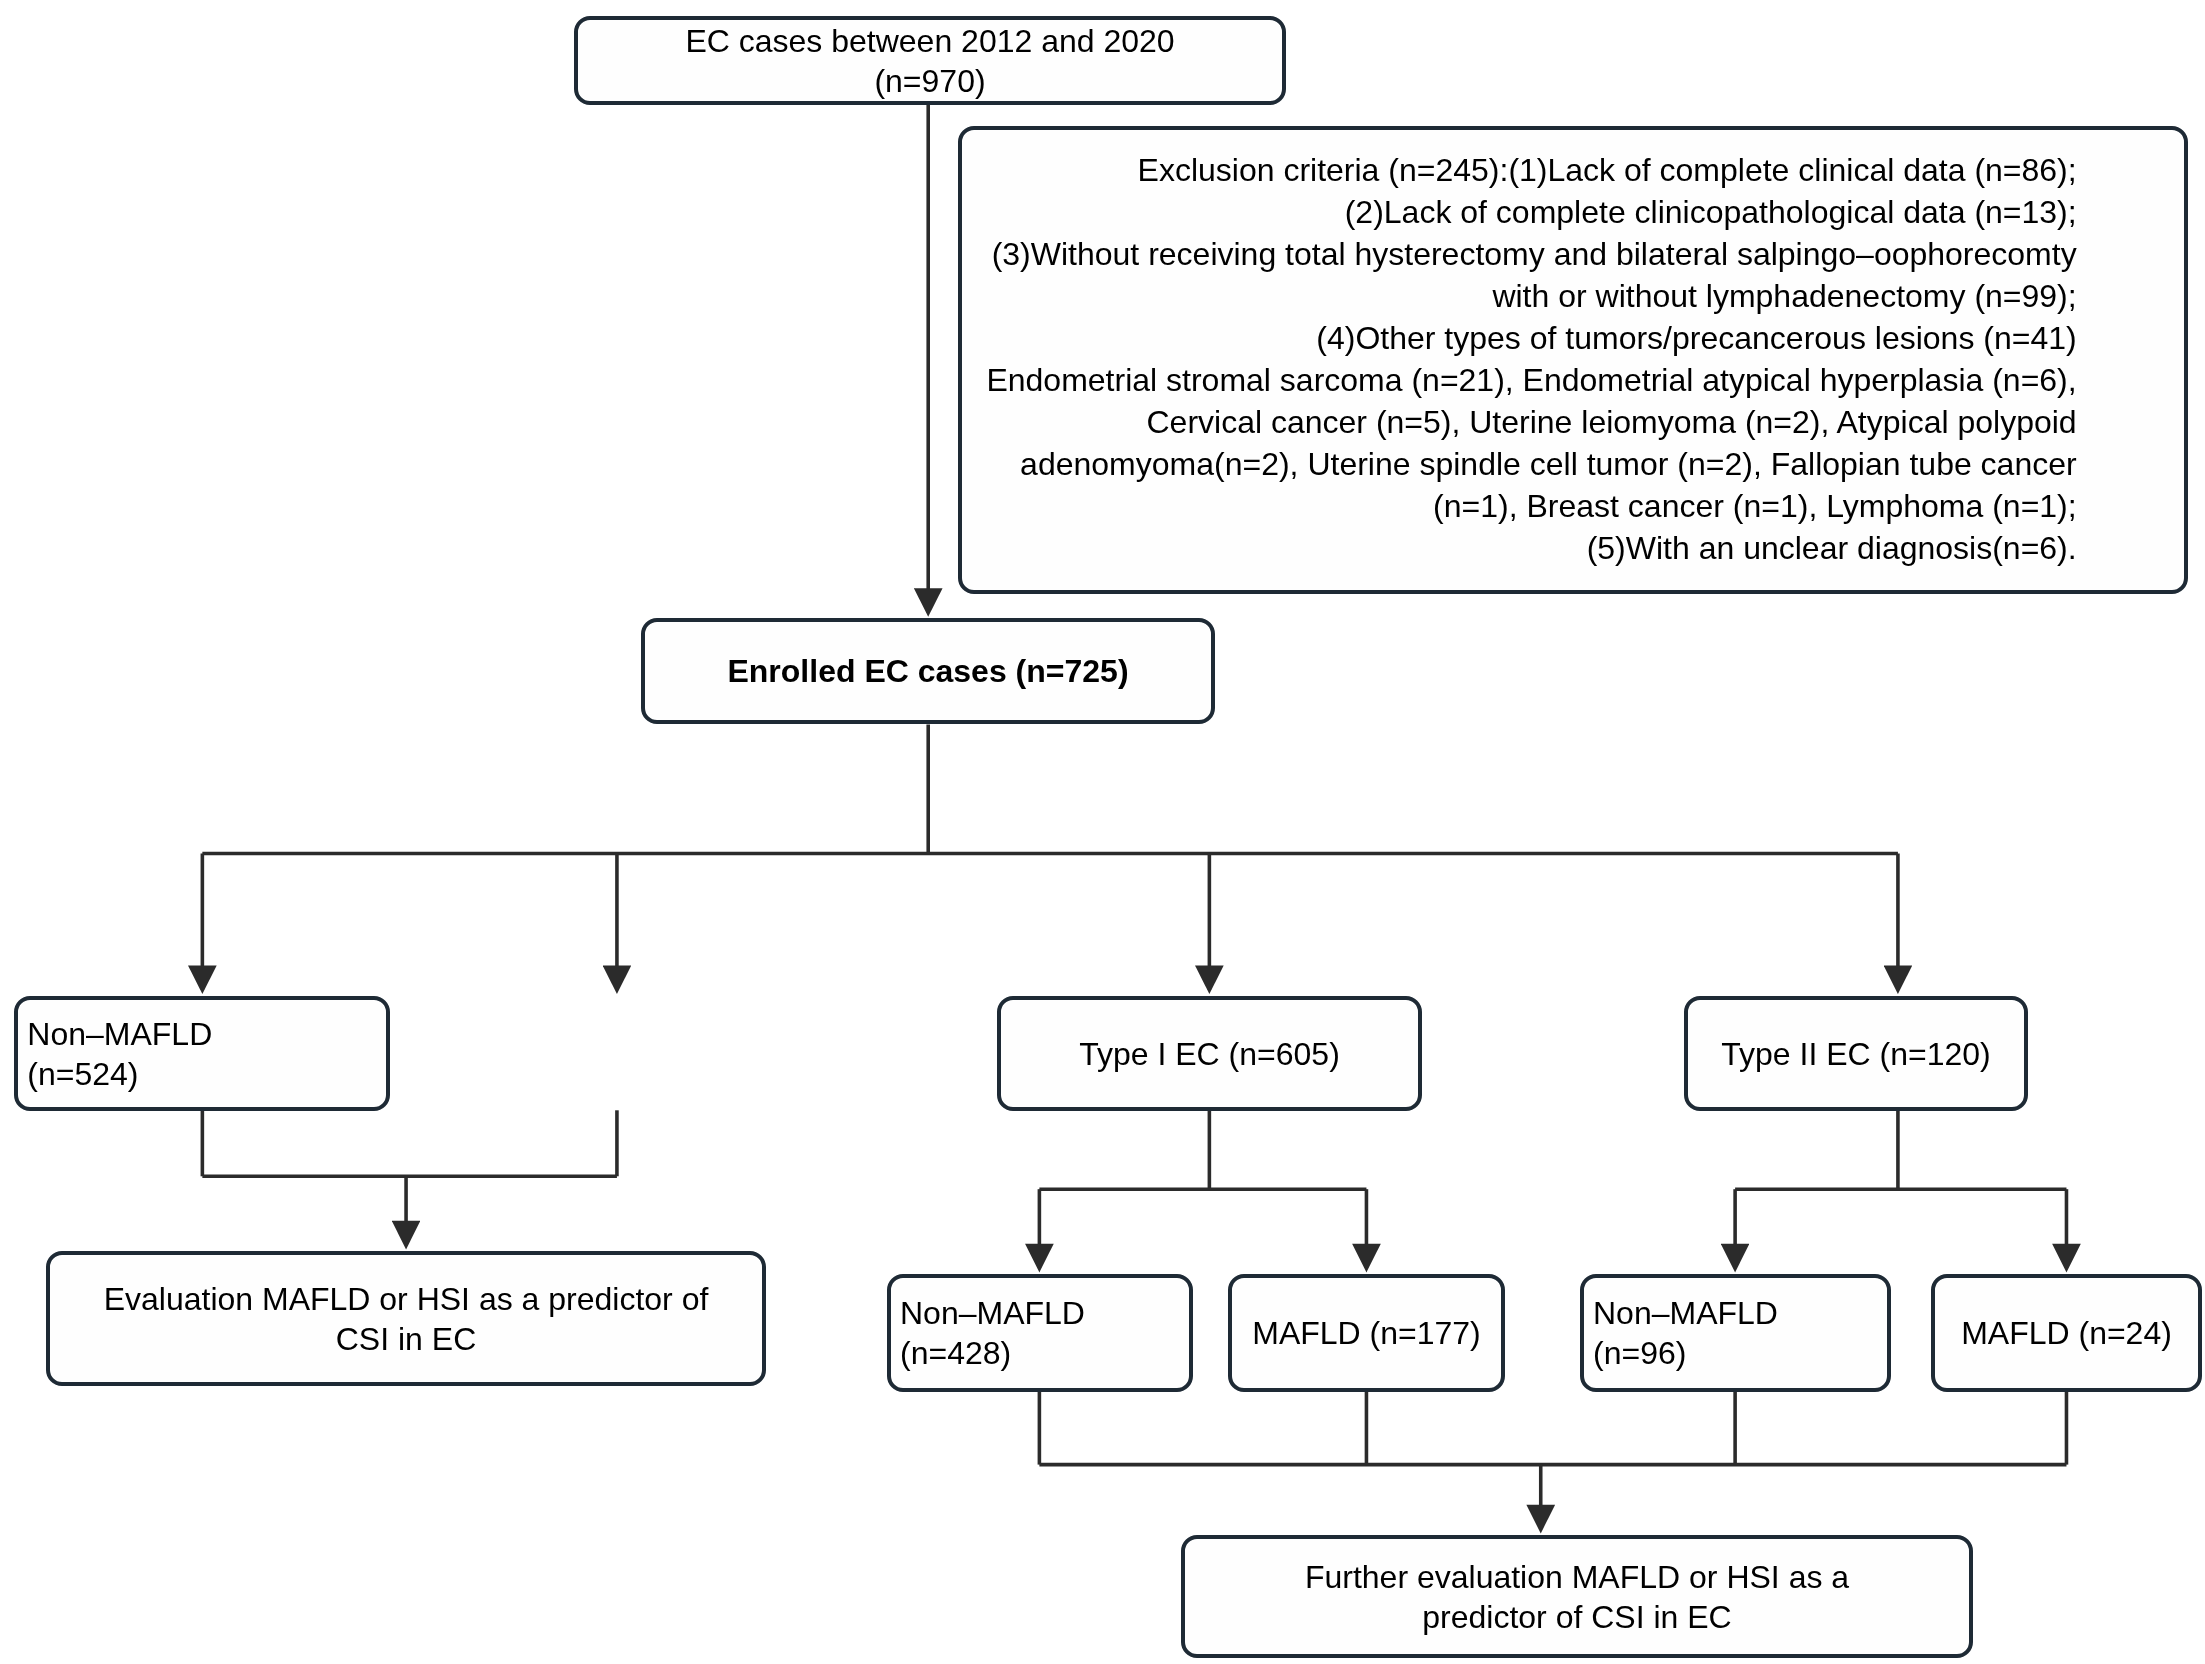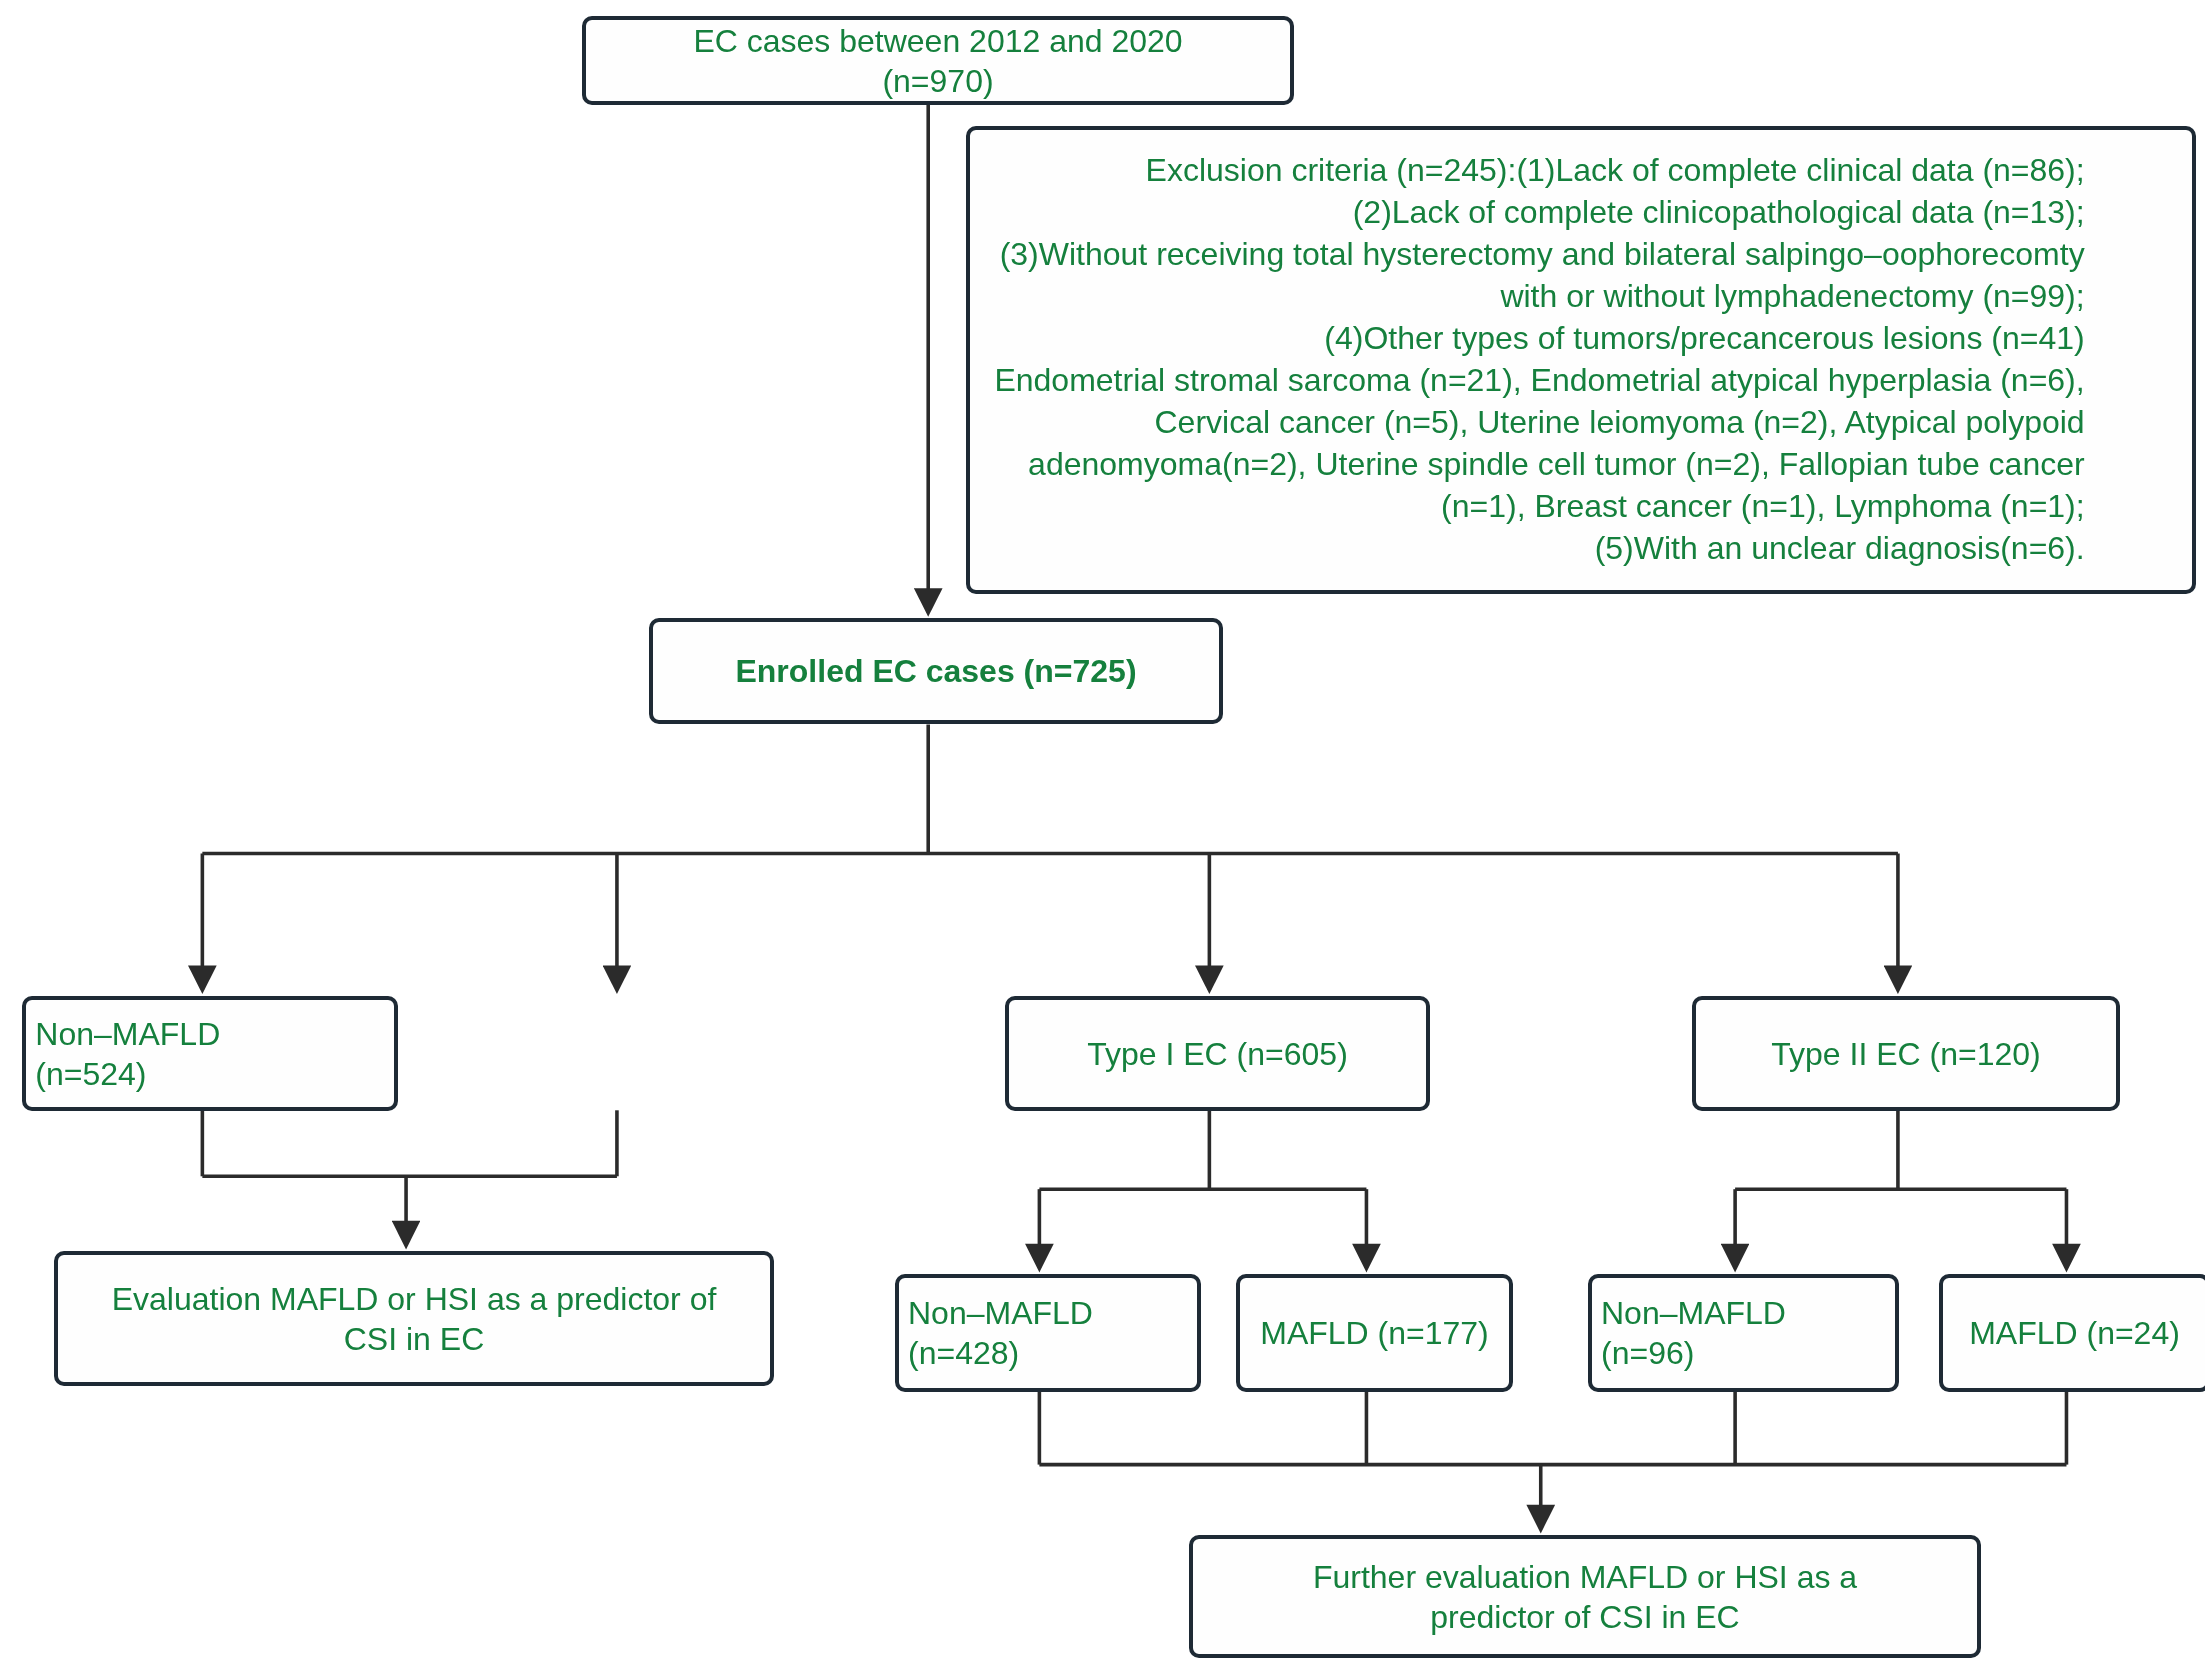--- a/index.html
+++ b/index.html
@@ -25,29 +25,28 @@
   }
   svg.connectors line {
     stroke: #2b2b2b;
     stroke-width: 5;
   }
   .node {
     position: absolute;
     box-sizing: border-box;
     background: #fefefe;
     border: 4.3px solid #1e2a35;
-    border-radius: 10px;
+    border-radius: 16px;
     display: flex;
     align-items: center;
     justify-content: center;
     text-align: center;
     font-size: 32px;
     line-height: 1.25;
-    color: #15803d;
-    margin-left: 8px;
+    color: #000000;
   }
   .node .lbl {
     white-space: pre-line;
   }
   .node.align-left {
     justify-content: flex-start;
     text-align: left;
     padding-left: 9px;
     padding-right: 11.5px;
   }
@@ -141,21 +140,21 @@
   <div class="node align-left" style="left:14.3px; top:996px; width:376px; height:115px;">
     <span class="lbl">Non–MAFLD
 (n=524)</span>
   </div>
 
 
   <div class="node" style="left:997px; top:996px; width:425px; height:115px;">
     <span class="lbl">Type I EC (n=605)</span>
   </div>
 
-  <div class="node" style="left:1684px; top:996px; width:428px; height:115px;">
+  <div class="node" style="left:1684px; top:996px; width:344px; height:115px;">
     <span class="lbl">Type II EC (n=120)</span>
   </div>
 
   <div class="node" style="left:46px; top:1251px; width:720px; height:135px;">
     <span class="lbl">Evaluation MAFLD or HSI as a predictor of
 CSI in EC</span>
   </div>
 
   <div class="node align-left" style="left:887px; top:1274px; width:306px; height:118px;">
     <span class="lbl">Non–MAFLD

